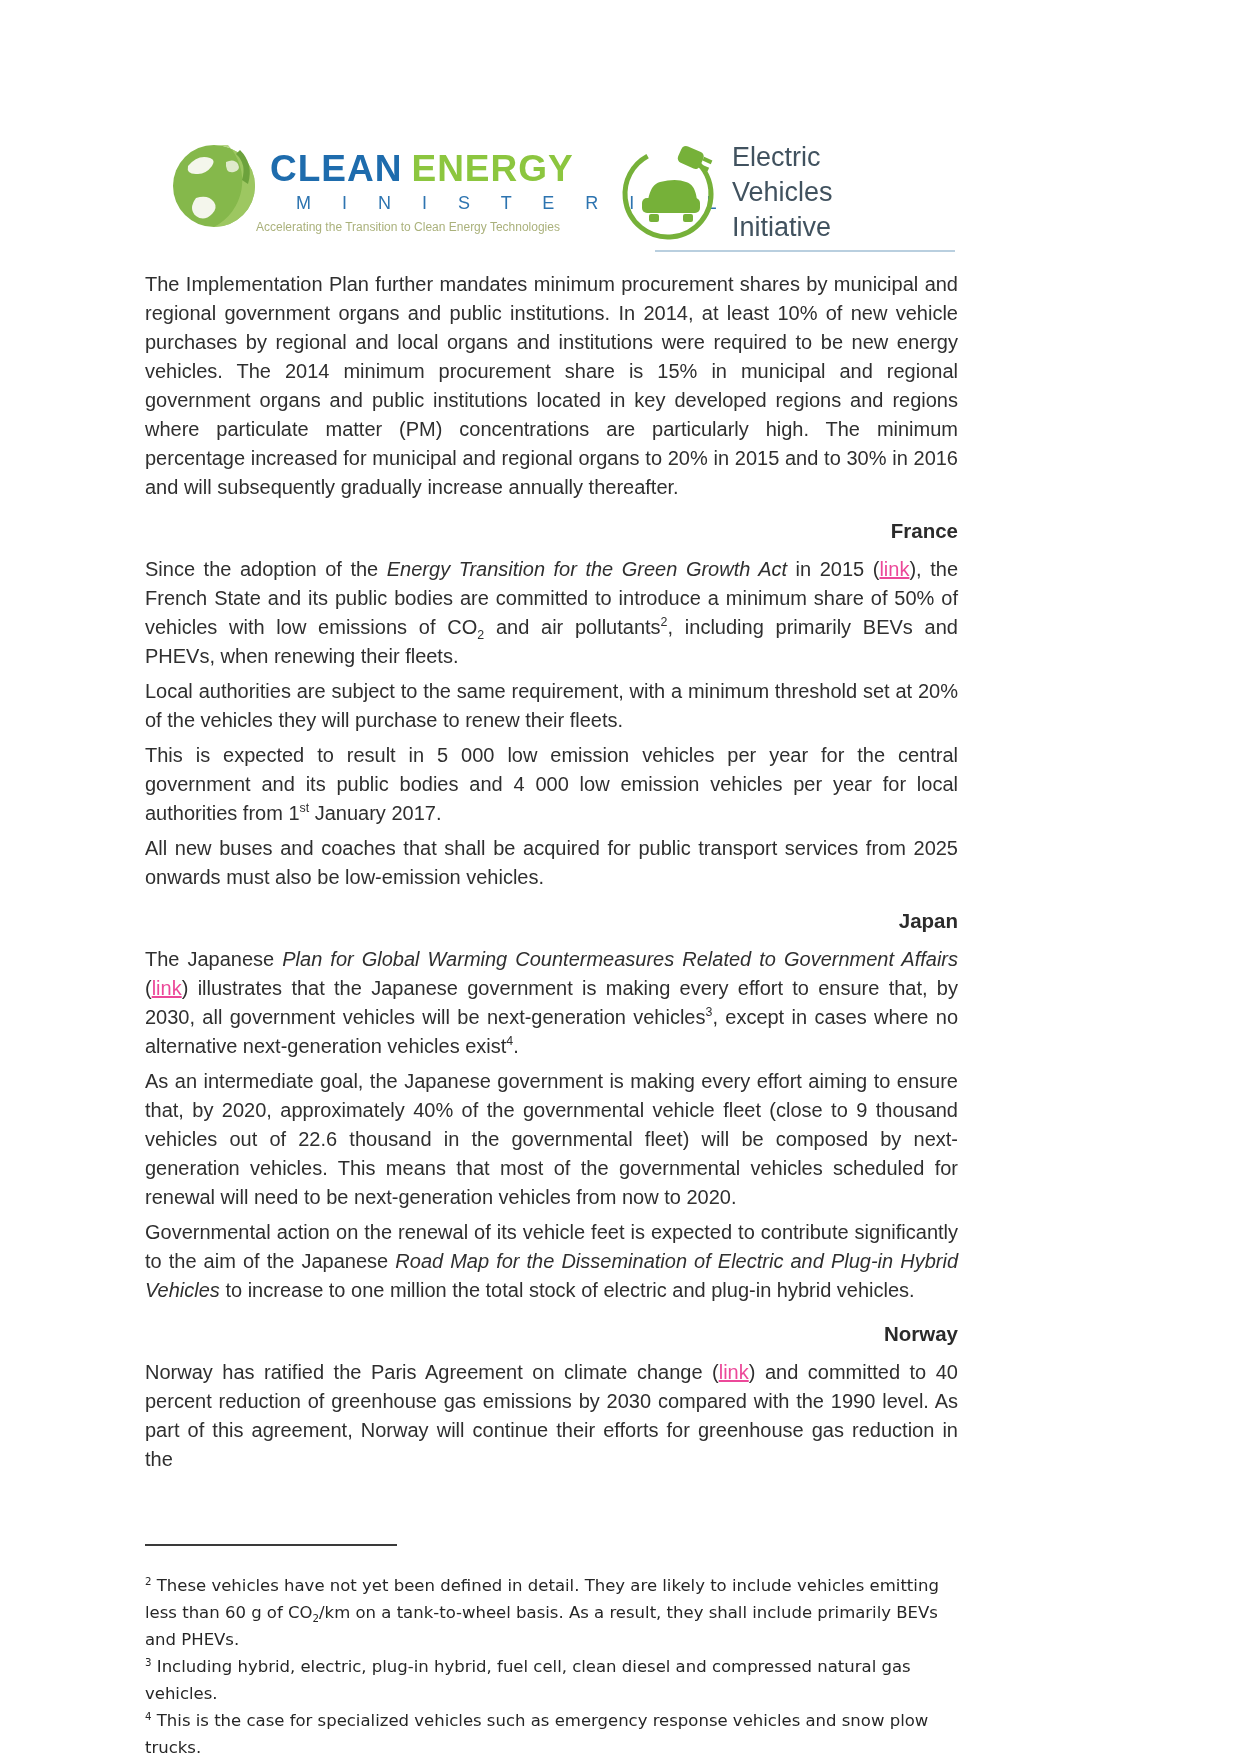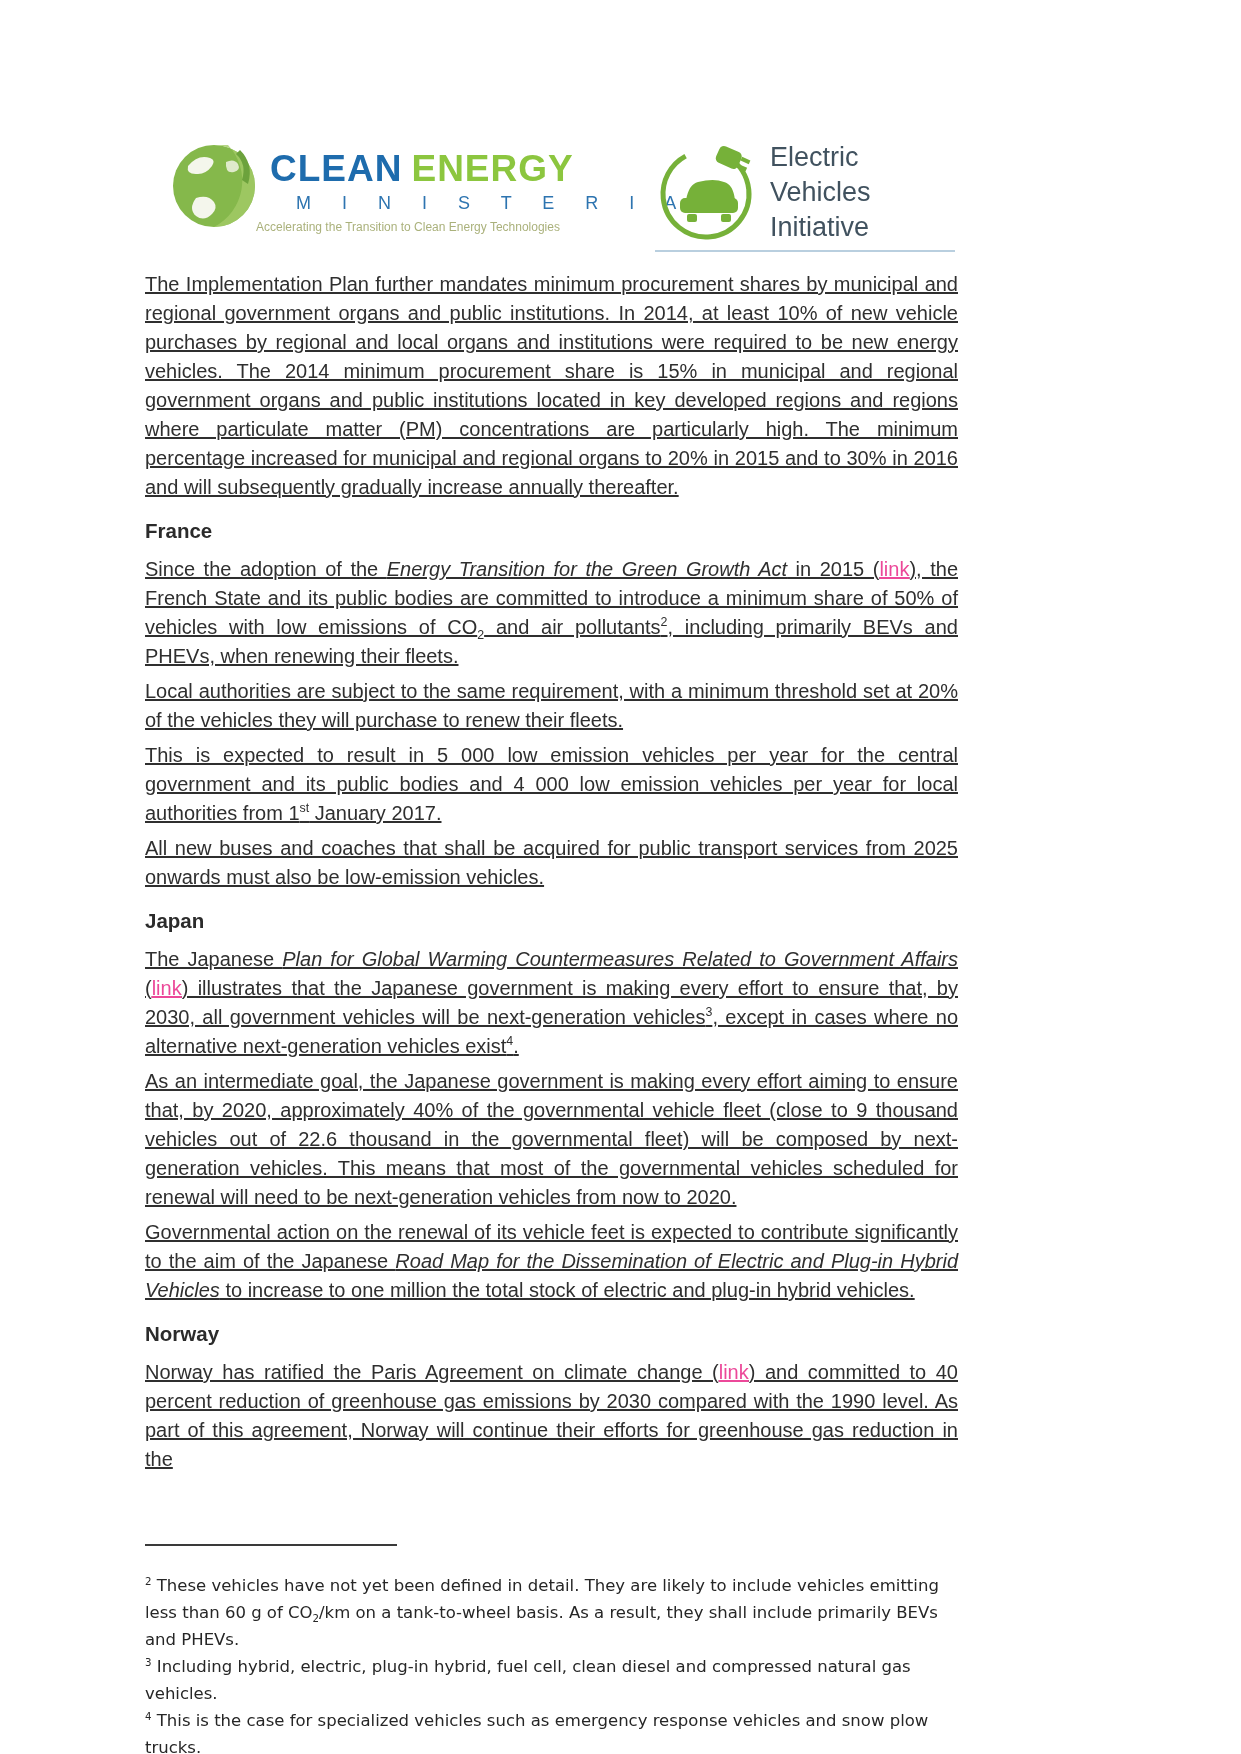--- a/index.html
+++ b/index.html
@@ -12,27 +12,27 @@
     overflow:hidden;
   }
   
   .cem-logo{position:absolute;left:170px;top:136px;display:flex;align-items:flex-start;}
   .cem-text{margin-left:8px;padding-top:14px;}
   .cem-line1{font-size:37px;font-weight:bold;letter-spacing:1px;line-height:38px;white-space:nowrap;}
   .cem-word-clean{color:#1e6cad;}
   .cem-word-energy{color:#8cc63f;margin-left:9px;}
   .cem-line2{font-size:18px;color:#2d74b0;letter-spacing:13px;margin-top:5px;margin-left:26px;white-space:nowrap;}
   .cem-tagline{font-size:12px;color:#9ca465;margin-top:6px;margin-left:-14px;opacity:.85;white-space:nowrap;}
-  .evi-logo{position:absolute;left:658px;top:138px;display:flex;align-items:flex-start;}
+  .evi-logo{position:absolute;left:620px;top:138px;display:flex;align-items:flex-start;}
   .evi-text{margin-left:12px;font-size:27px;line-height:35px;color:#41525f;padding-top:2px;}
   .evi-underline{position:absolute;left:655px;top:250px;width:300px;height:2px;background:#b9cfdf;}
   
   .content{position:absolute;left:145px;top:270px;width:813px;}
-  .content p{margin:0 0 6px 0;font-size:20px;line-height:29px;text-align:justify;text-decoration:underline;}
-  .content h3{font-size:20.5px;line-height:29px;font-weight:bold;margin:14px 0 10px 0;color:#2b2b2b;}
+  .content p{margin:0 0 6px 0;font-size:20px;line-height:29px;text-align:justify;}
+  .content h3{font-size:20.5px;line-height:29px;font-weight:bold;margin:14px 0 10px 0;color:#2b2b2b;text-align:right;}
   sup{font-size:0.62em;vertical-align:super;line-height:0;}
   sub{font-size:0.62em;vertical-align:sub;line-height:0;}
   em{font-style:italic;}
   a.doc-link{color:#ec4899;text-decoration:underline;cursor:pointer;}
   
   .footnotes{position:absolute;left:145px;top:1544px;width:822px;}
   .fn-rule{width:252px;height:0;border-top:2px solid #3a3a3a;margin:0 0 26px 0;}
   .footnotes p{margin:0;font-family:"DejaVu Sans", sans-serif;font-size:16.5px;line-height:27px;color:#262626;text-align:left;}
   
   .scan-line{position:absolute;left:1231px;top:55px;width:1px;height:1699px;background:#dadada;}

